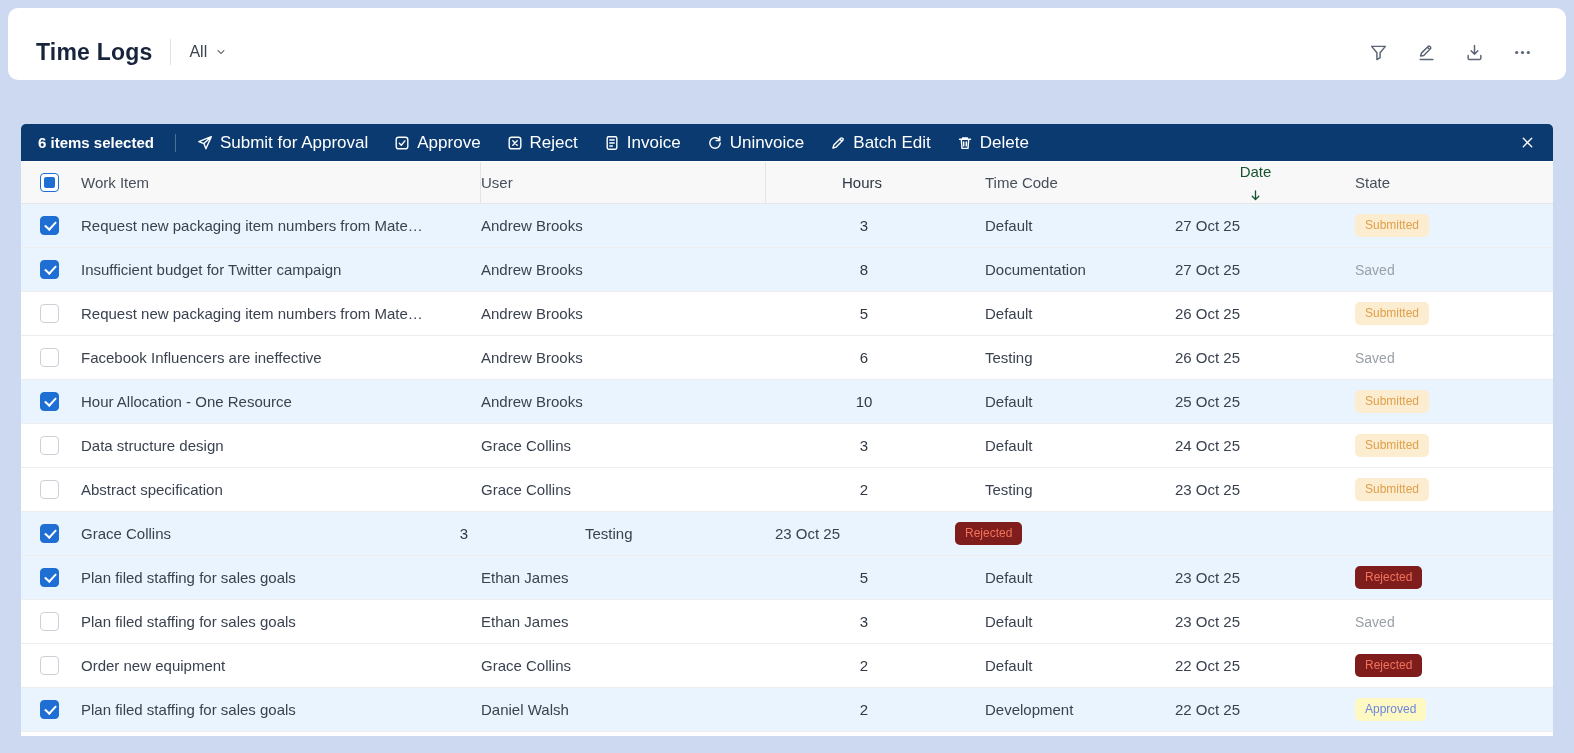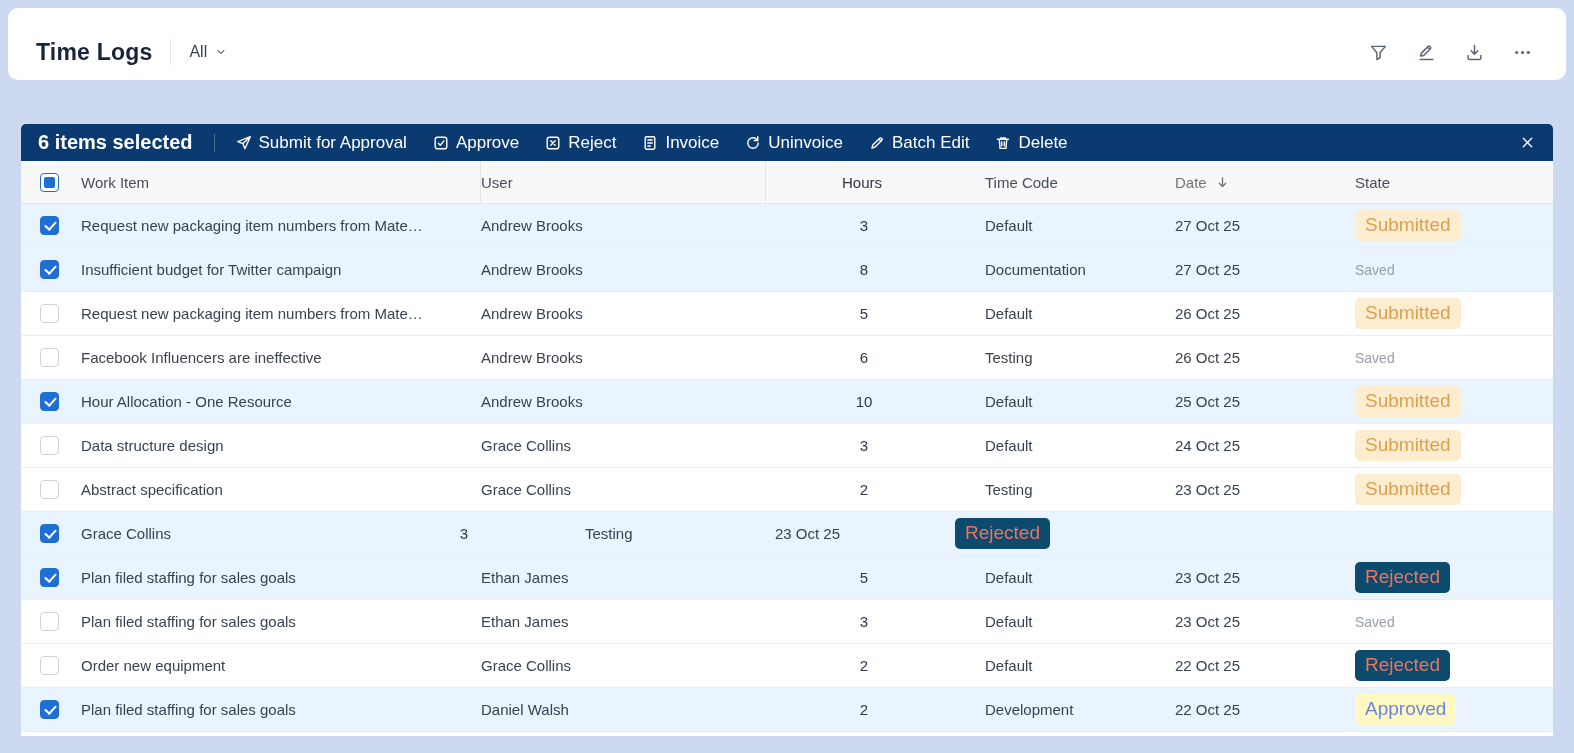--- a/index.html
+++ b/index.html
@@ -32,21 +32,21 @@
   .ic svg { display:block; }
 
   
   .content { margin:44px 21px 0; }
 
   
   .actionbar {
     height:37px; background:#0a3a70; border-radius:5px 5px 0 0;
     display:flex; align-items:center; color:#fff; padding:0 12px 0 17px; gap:21px;
   }
-  .sel-count { font-size:20px; font-weight:600; white-space:nowrap; }
+  .sel-count { font-size:15px; font-weight:600; white-space:nowrap; }
   .vdiv-light { width:1px; height:18px; background:rgba(255,255,255,.28); }
   .abtn {
     display:flex; align-items:center; gap:7px; background:none; border:none;
     color:#fff; font-size:17px; cursor:pointer; font-family:inherit; padding:0; white-space:nowrap;
   }
   .close-btn {
     margin-left:auto; width:28px; height:28px; display:flex; align-items:center; justify-content:center;
     background:none; border:none; color:#fff; cursor:pointer; padding:0;
   }
 
@@ -64,41 +64,41 @@
   .cell { white-space:nowrap; overflow:hidden; }
   .c-check   { flex:0 0 60px;  padding-left:19px; display:flex; align-items:center; overflow:visible; }
   .c-workitem{ flex:0 0 400px; }
   .c-user    { flex:0 0 285px; }
   .c-hours   { flex:0 0 200px; text-align:center; padding-right:4px; color:#2f3744; }
   .c-timecode{ flex:0 0 190px; padding-left:19px; }
   .c-date    { flex:0 0 180px; padding-left:19px; display:flex; align-items:center; gap:8px; }
   .c-state   { flex:1 1 auto;  padding-left:19px; }
   .thead .c-workitem, .thead .c-user { border-right:1px solid #e4e4e4; align-self:stretch; display:flex; align-items:center; }
   .thead .c-hours { padding-right:8px; }
-  .thead .c-date  { color:#737373; }
+  .thead .c-date  { color:#14532d;flex-direction:column; }
 
   
   .checkbox {
     width:19px; height:19px; border:1.5px solid #ccd1d9; border-radius:4px;
     background:#fff; position:relative; cursor:pointer; flex:0 0 auto;
   }
   .checkbox.checked { background:#1f6ed4; border-color:#1f6ed4; }
   .checkbox.checked::after {
     content:""; position:absolute; left:5.5px; top:2px; width:5px; height:9px;
     border:solid #fff; border-width:0 2.2px 2.2px 0; transform:rotate(43deg);
   }
   .checkbox.indeterminate { border-color:#1f6ed4; }
   .checkbox.indeterminate::after {
     content:""; position:absolute; inset:3px; background:#1f6ed4; border-radius:2px;
   }
 
   
-  .badge { display:inline-block; padding:4px 10px; border-radius:5px; font-size:19px; line-height:1.2; }
+  .badge { display:inline-block; padding:4px 10px; border-radius:5px; font-size:12px; line-height:1.2; }
   .badge.submitted { background:#fcecd0; color:#dfa04b; }
-  .badge.rejected  { background:#0c4a6e; color:#f0735c; }
+  .badge.rejected  { background:#7f1d1d; color:#f0735c; }
   .badge.approved  { background:#fef9c3; color:#6c86dd; }
   .state-plain { font-size:14px; color:#9aa0a6; }
 </style>
 </head>
 <body>
 
 <header class="topbar">
   <div class="topbar-left">
     <h1 class="page-title">Time Logs</h1>
     <div class="vdiv"></div>

